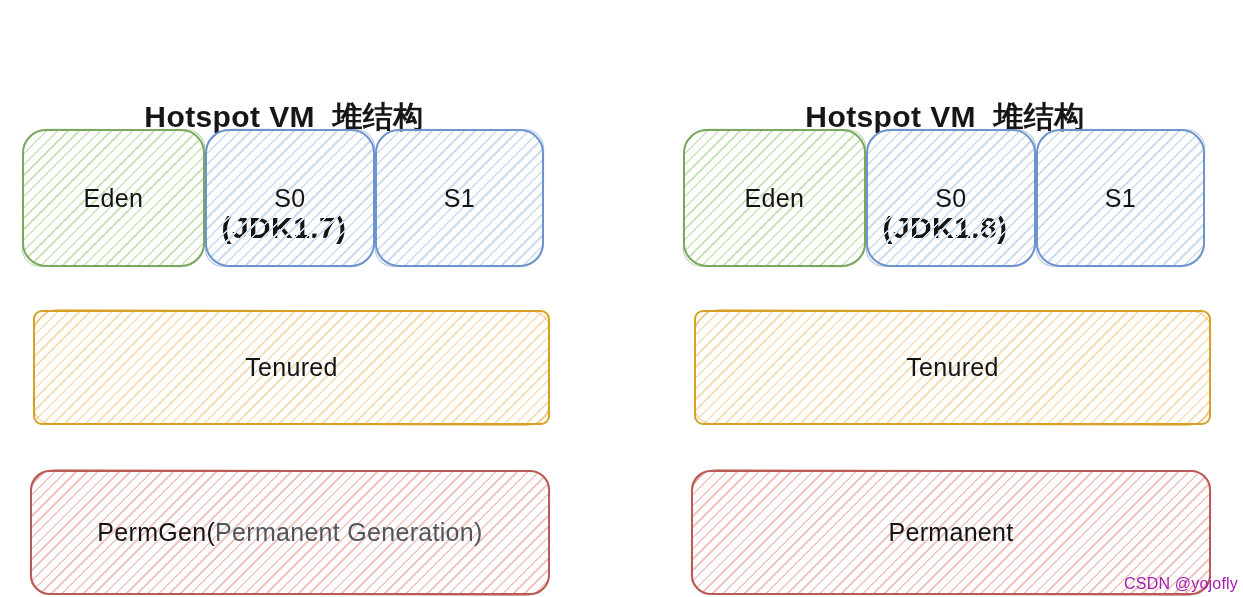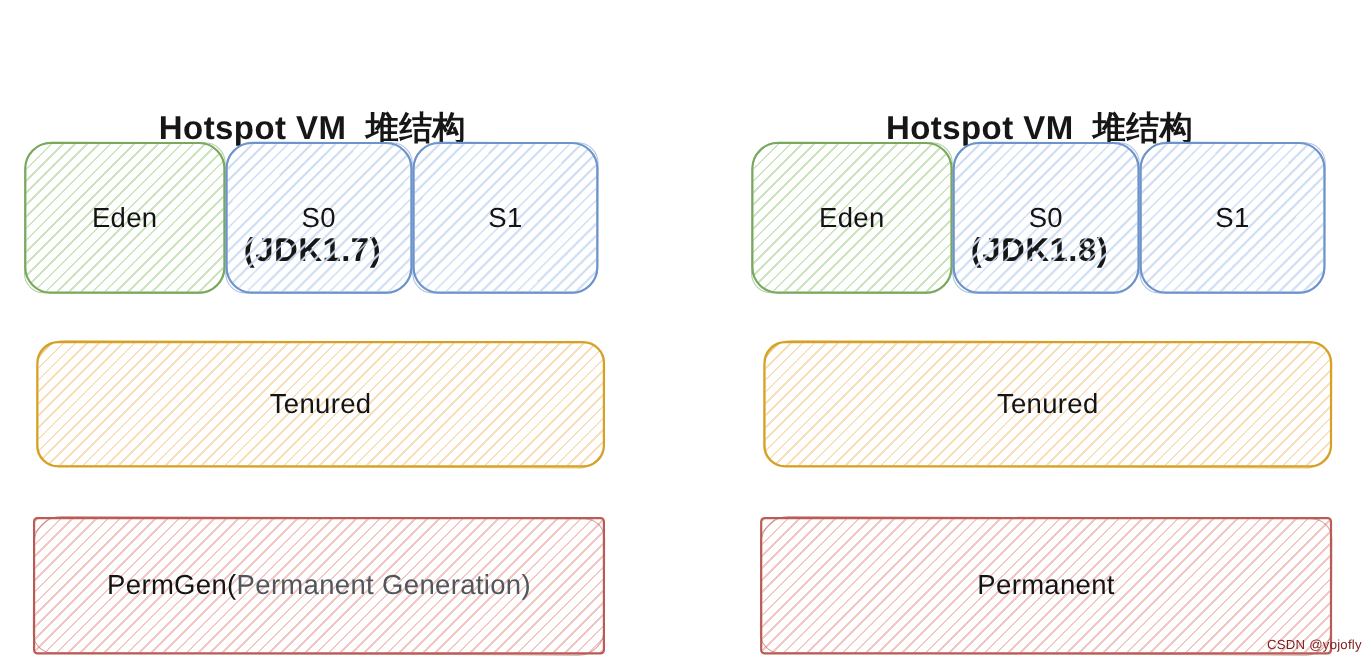--- a/index.html
+++ b/index.html
@@ -80,45 +80,45 @@
   .young-row .box { position: relative; flex: none; height: 100%; }
   .eden { width: 35%;   border-radius: 24px; }
   .s0   { width: 32.6%; border-radius: 24px; }
   .s1   { width: 32.4%; border-radius: 24px; }
 
   .tenured {
     top: 298px;
     left: 11px;
     width: 517px;
     height: 115px;
-    border-radius: 20px;
+    border-radius: 9px;
   }
   .bottom-band {
     top: 458px;
     left: 8px;
     width: 520px;
     height: 125px;
-    border-radius: 4px;
+    border-radius: 20px;
   }
 
   .box-label {
     position: relative;
     font-size: 25px;
     color: #141414;
     letter-spacing: 0.3px;
     white-space: nowrap;
   }
   .label-sub { color: #51555c; }
 
   .watermark {
     position: absolute;
     right: 5px;
     bottom: 4px;
-    font-size: 12px;
-    color: #7f1d1d;
+    font-size: 16px;
+    color: #a21caf;
     letter-spacing: 0.2px;
   }
 </style>
 </head>
 <body>
 
 <div class="canvas">
 
   <section class="diagram d-left">
     <div class="title">

